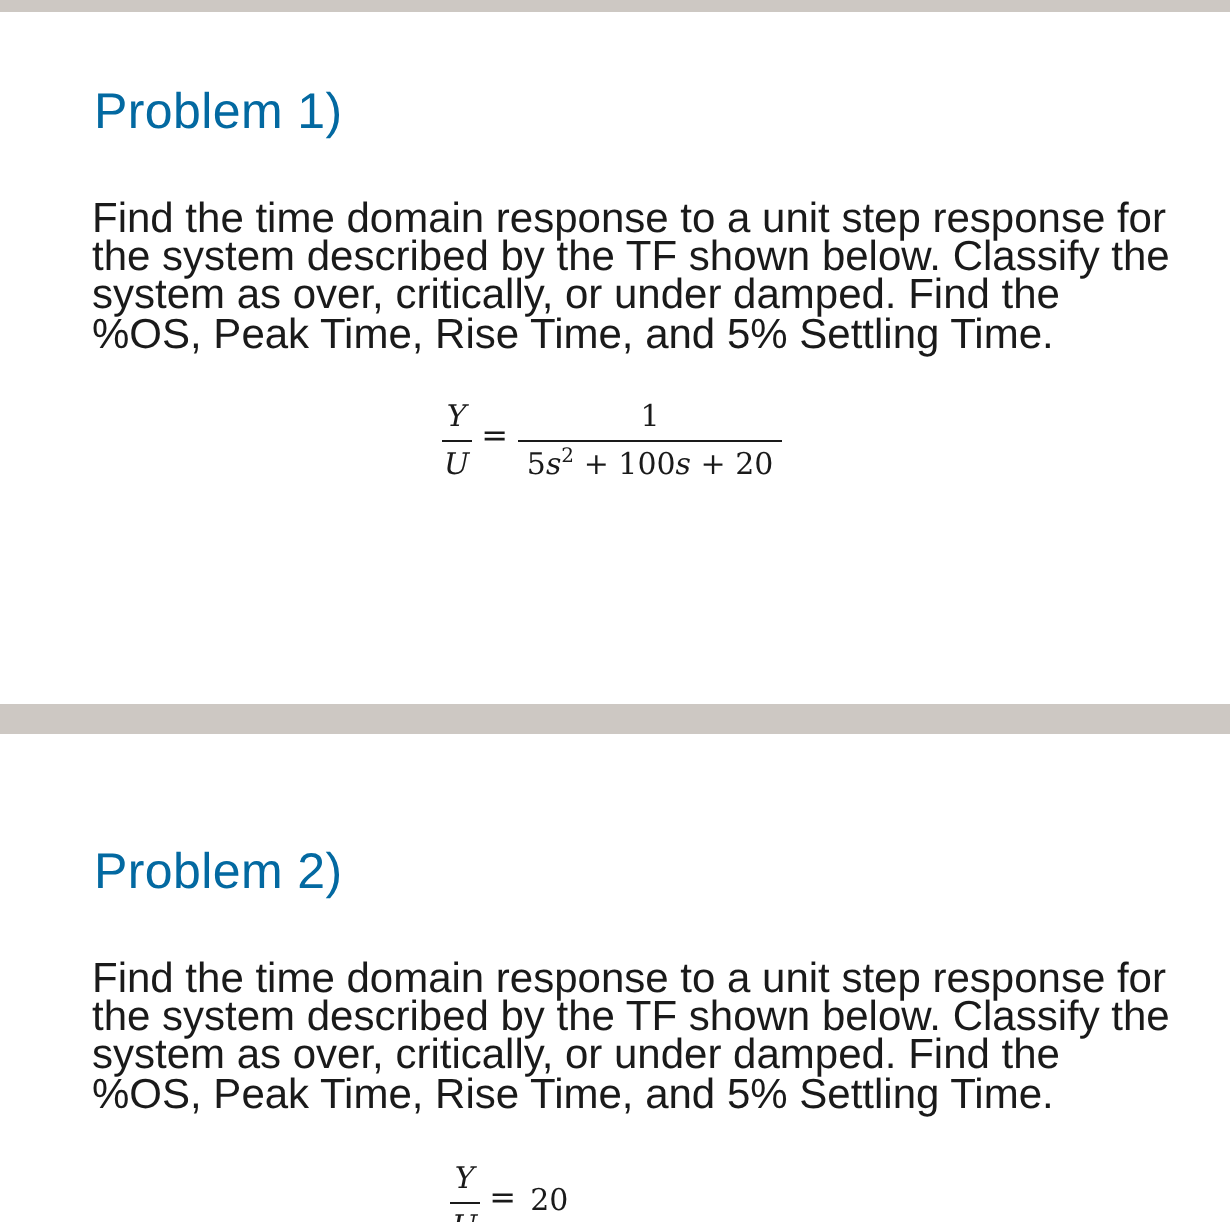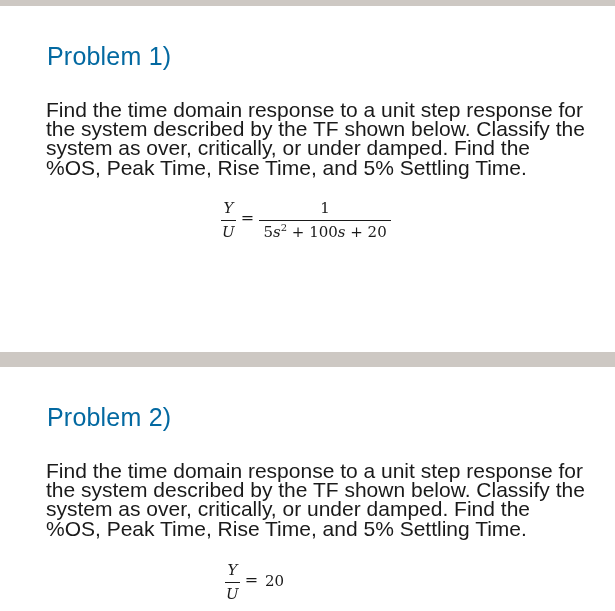--- a/index.html
+++ b/index.html
@@ -12,21 +12,21 @@
   }
   .bar {
     position: absolute; left: 0; width: 615px;
     background: #cdc8c3;
   }
   .bar.top { top: 0; height: 6px; }
   .bar.mid { top: 352px; height: 15px; }
 
   .slide { position: absolute; left: 0; width: 615px; }
   .slide.s1 { top: 6px; height: 346px; }
-  .slide.s2 { top: 367px; height: 180px; }
+  .slide.s2 { top: 386px; height: 180px; }
 
   .title {
     position: absolute; left: 47px;
     font-size: 25px; font-weight: normal;
     letter-spacing: 0.2px; color: #0369a1; text-align: right;
   }
   .s1 .title { top: 36px; }
   .s2 .title { top: 36px; }
 
   .body-text {

